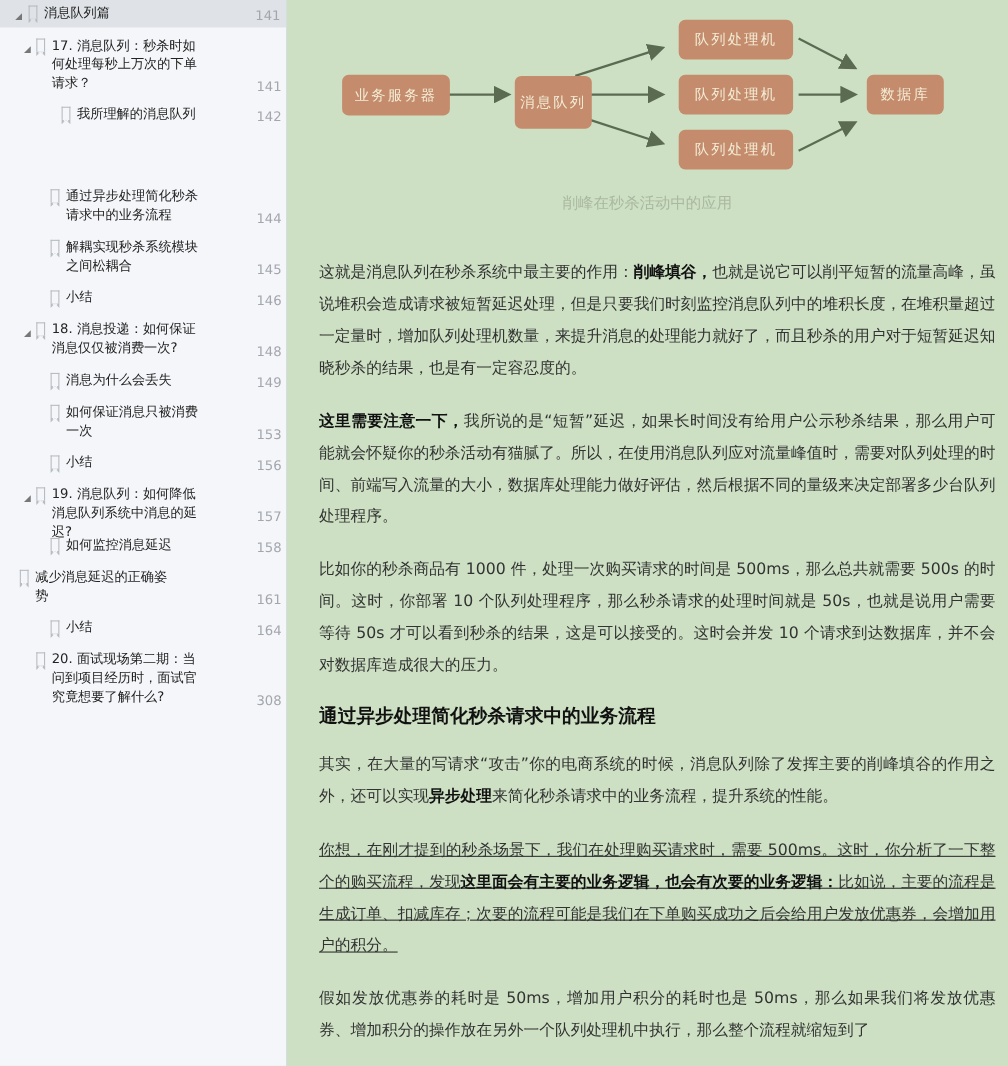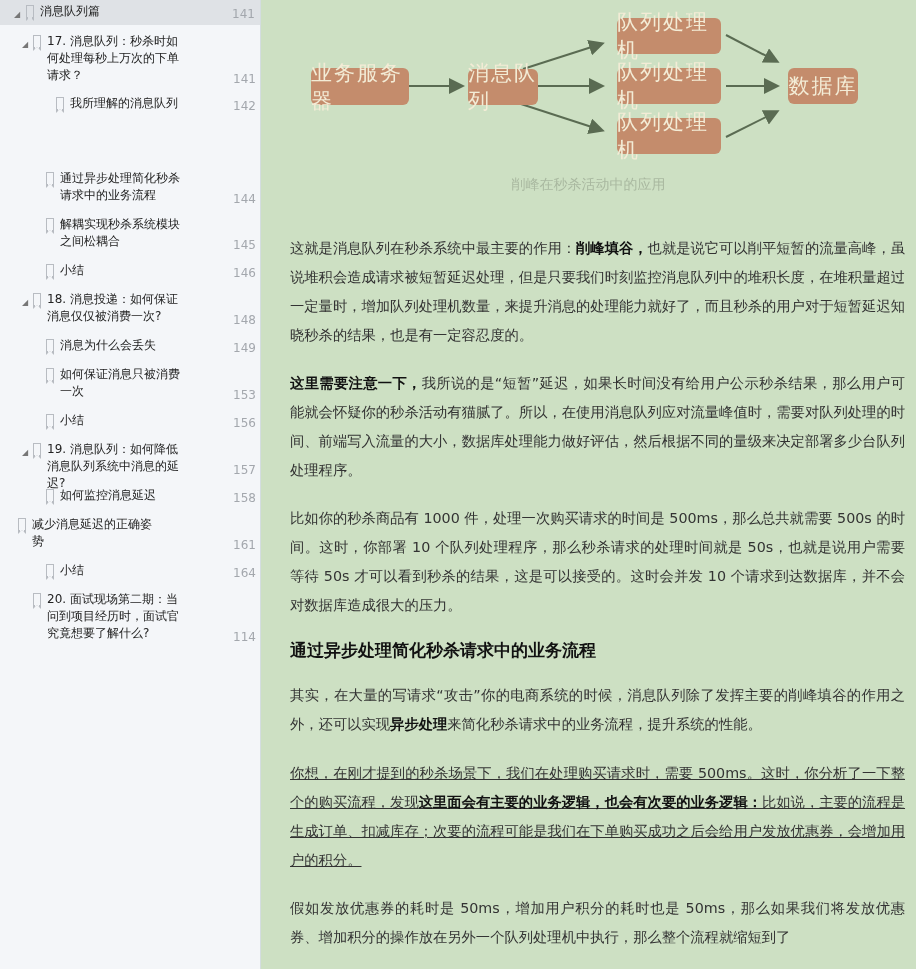--- a/index.html
+++ b/index.html
@@ -90,21 +90,21 @@
     position: absolute;
     left: 0; top: 0;
     width: 655px; height: 210px;
   }
   .node {
     position: absolute;
     background: #c48c6c;
     color: #f3ecd6;
     border-radius: 6px;
     font-family: "DejaVu Serif", "Liberation Serif", serif;
-    font-size: 21px;
+    font-size: 13px;
     letter-spacing: 2px;
     display: flex; align-items: center; justify-content: center;
   }
   .caption {
     position: absolute;
     left: 0; width: 655px;
     top: 176px;
     text-align: center;
     font-size: 14px;
     color: #a9b8a0;
@@ -217,21 +217,21 @@
 
   <div class="toc-item" style="position:absolute;top:562px;left:0;width:261px;height:20px;padding-left:46px;">
     <span class="bm"></span>
     <span class="label">小结</span>
     <span class="page">164</span>
   </div>
 
   <div class="toc-item" style="position:absolute;top:591px;left:0;width:261px;height:55px;padding-left:30px;">
     <span class="bm" style="margin-left:3px;"></span>
     <span class="label" style="width:132px;">20. 面试现场第二期：当问到项目经历时，面试官究竟想要了解什么?</span>
-    <span class="page">114</span>
+    <span class="page">308</span>
   </div>
 </aside>
 
 <main class="main">
   <div class="diagram">
     <svg width="655" height="210" style="position:absolute;left:0;top:0;">
       <defs>
         <marker id="ah" markerWidth="8" markerHeight="8" refX="6" refY="4" orient="auto">
           <path d="M0,0 L8,4 L0,8 Z" fill="#5a6b52"></path>
         </marker>
@@ -240,21 +240,21 @@
         <line x1="144" y1="86" x2="200" y2="86"></line>
         <line x1="262" y1="69" x2="340" y2="44"></line>
         <line x1="263" y1="86" x2="340" y2="86"></line>
         <line x1="260" y1="104" x2="340" y2="130"></line>
         <line x1="465" y1="35" x2="515" y2="61"></line>
         <line x1="465" y1="86" x2="515" y2="86"></line>
         <line x1="465" y1="137" x2="515" y2="112"></line>
       </g>
     </svg>
     <div class="node" style="left:50px;top:68px;width:98px;height:37px;">业务服务器</div>
-    <div class="node" style="left:207px;top:69px;width:70px;height:36px;">消息队列</div>
+    <div class="node" style="left:207px;top:69px;width:70px;height:48px;">消息队列</div>
     <div class="node" style="left:356px;top:18px;width:104px;height:36px;">队列处理机</div>
     <div class="node" style="left:356px;top:68px;width:104px;height:36px;">队列处理机</div>
     <div class="node" style="left:356px;top:118px;width:104px;height:36px;">队列处理机</div>
     <div class="node" style="left:527px;top:68px;width:70px;height:36px;">数据库</div>
     <div class="caption">削峰在秒杀活动中的应用</div>
   </div>
 
   <p class="para" style="top:369px;">
     <b>这里需要注意一下，</b><span>我所说的是“短暂”延迟，如果长时间没有给用户公示秒杀结果，那么用户可能就会怀疑你的秒杀活动有猫腻了。所以，在使用消息队列应对流量峰值时，需要对队列处理的时间、前端写入流量的大小，数据库处理能力做好评估，然后根据不同的量级来决定部署多少台队列处理程序。</span>
   </p>

